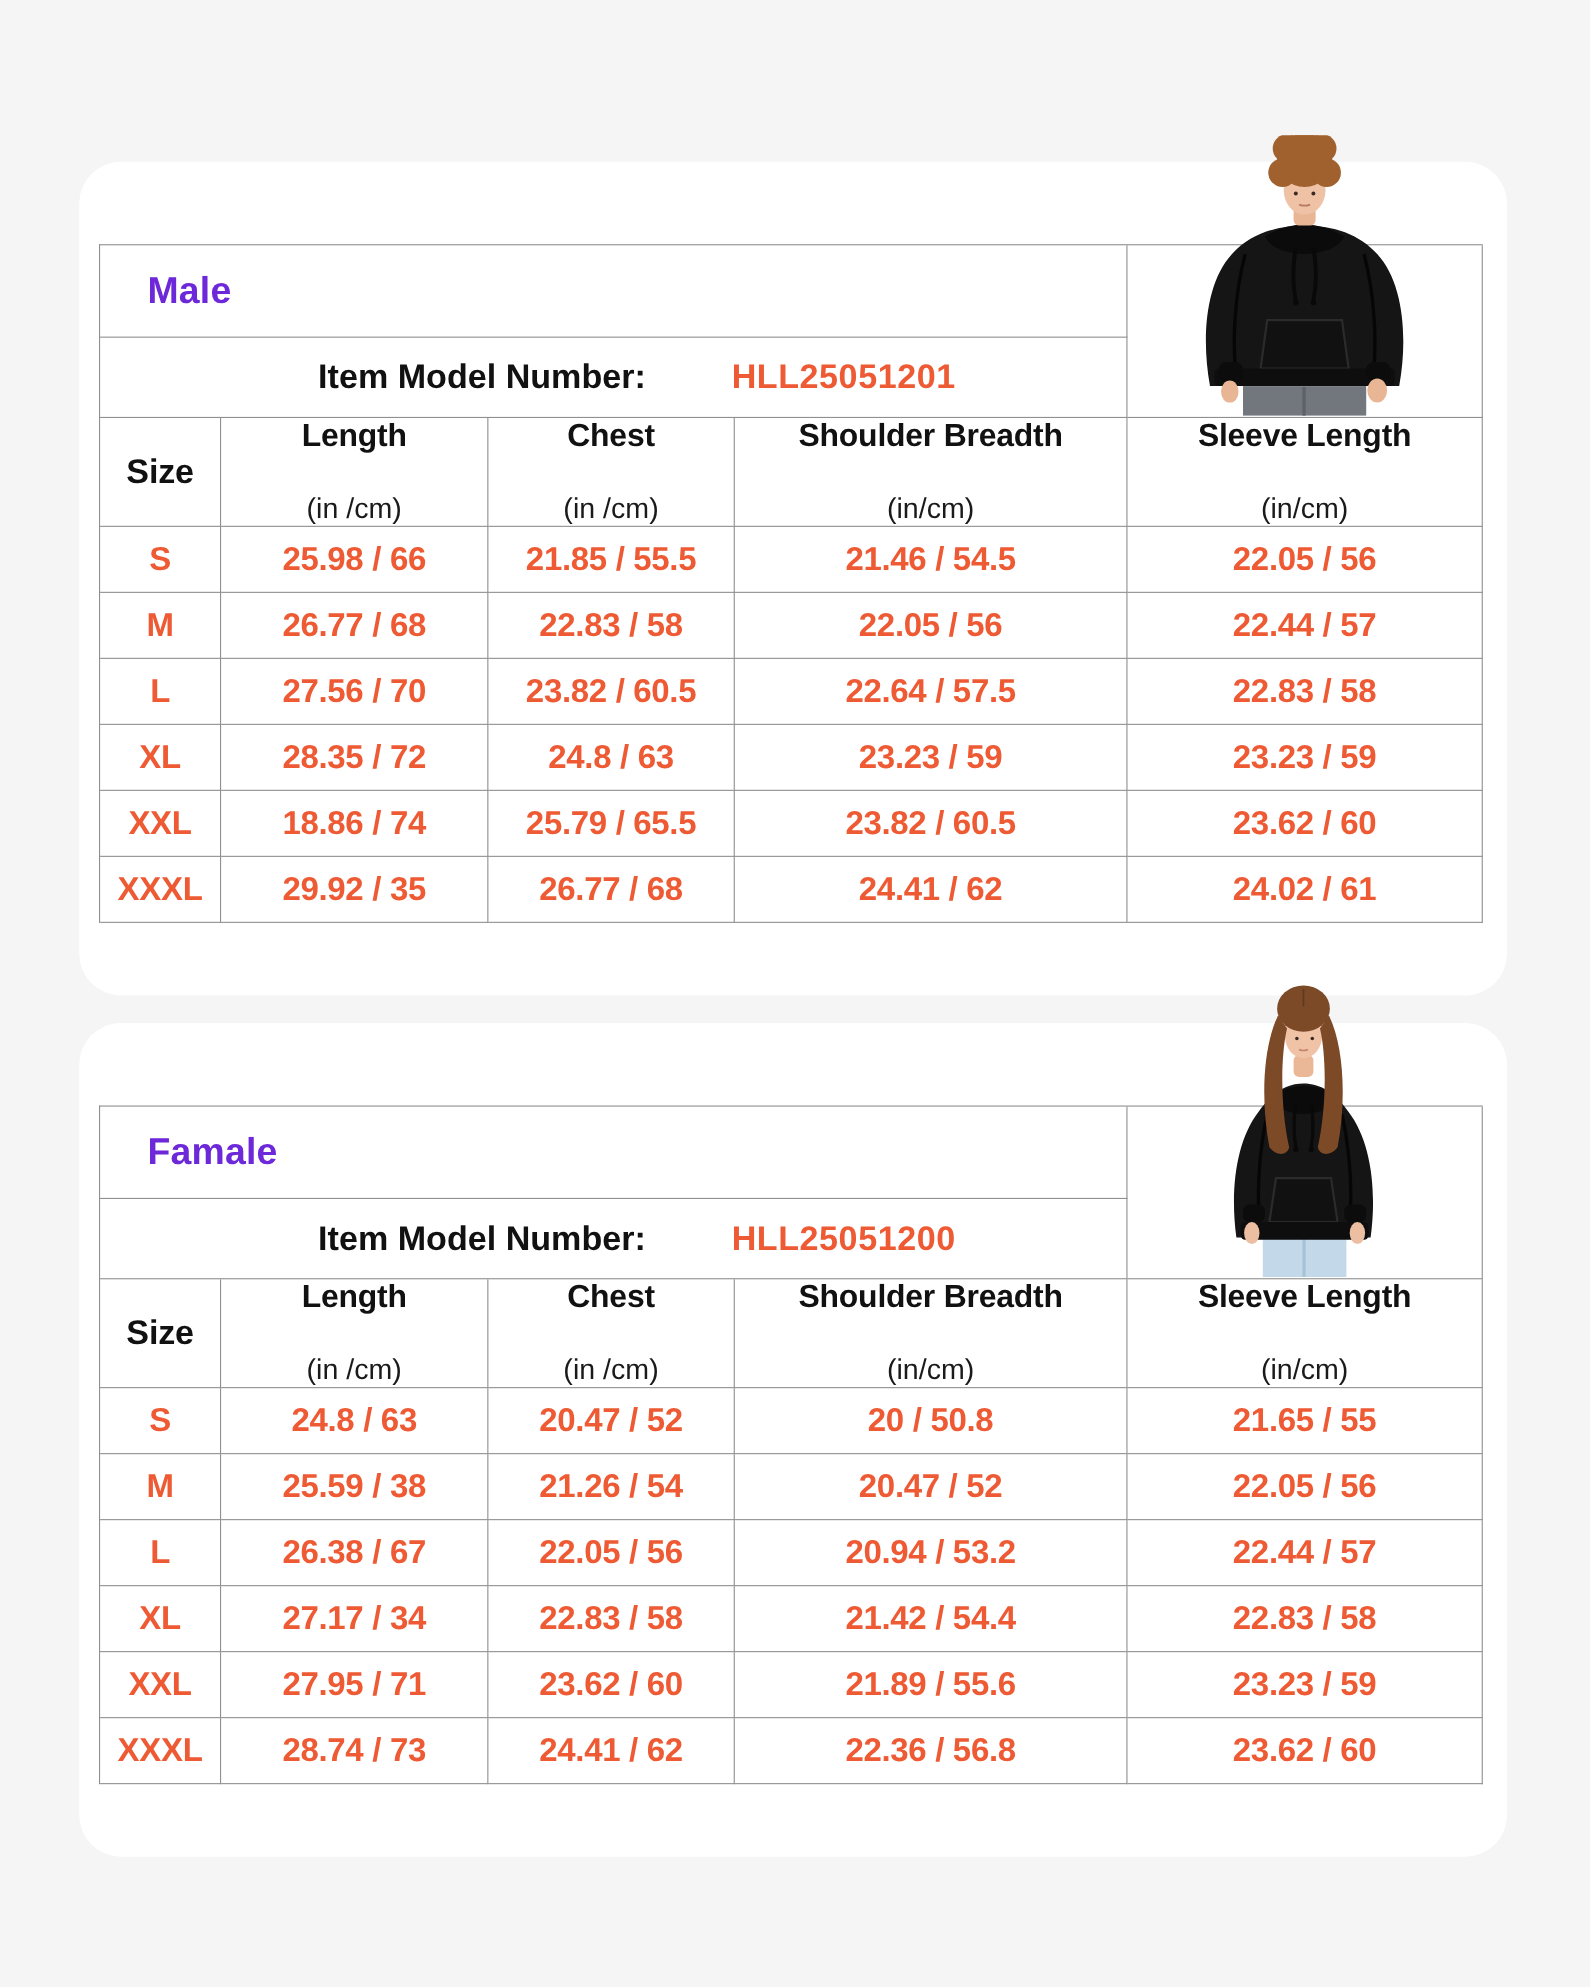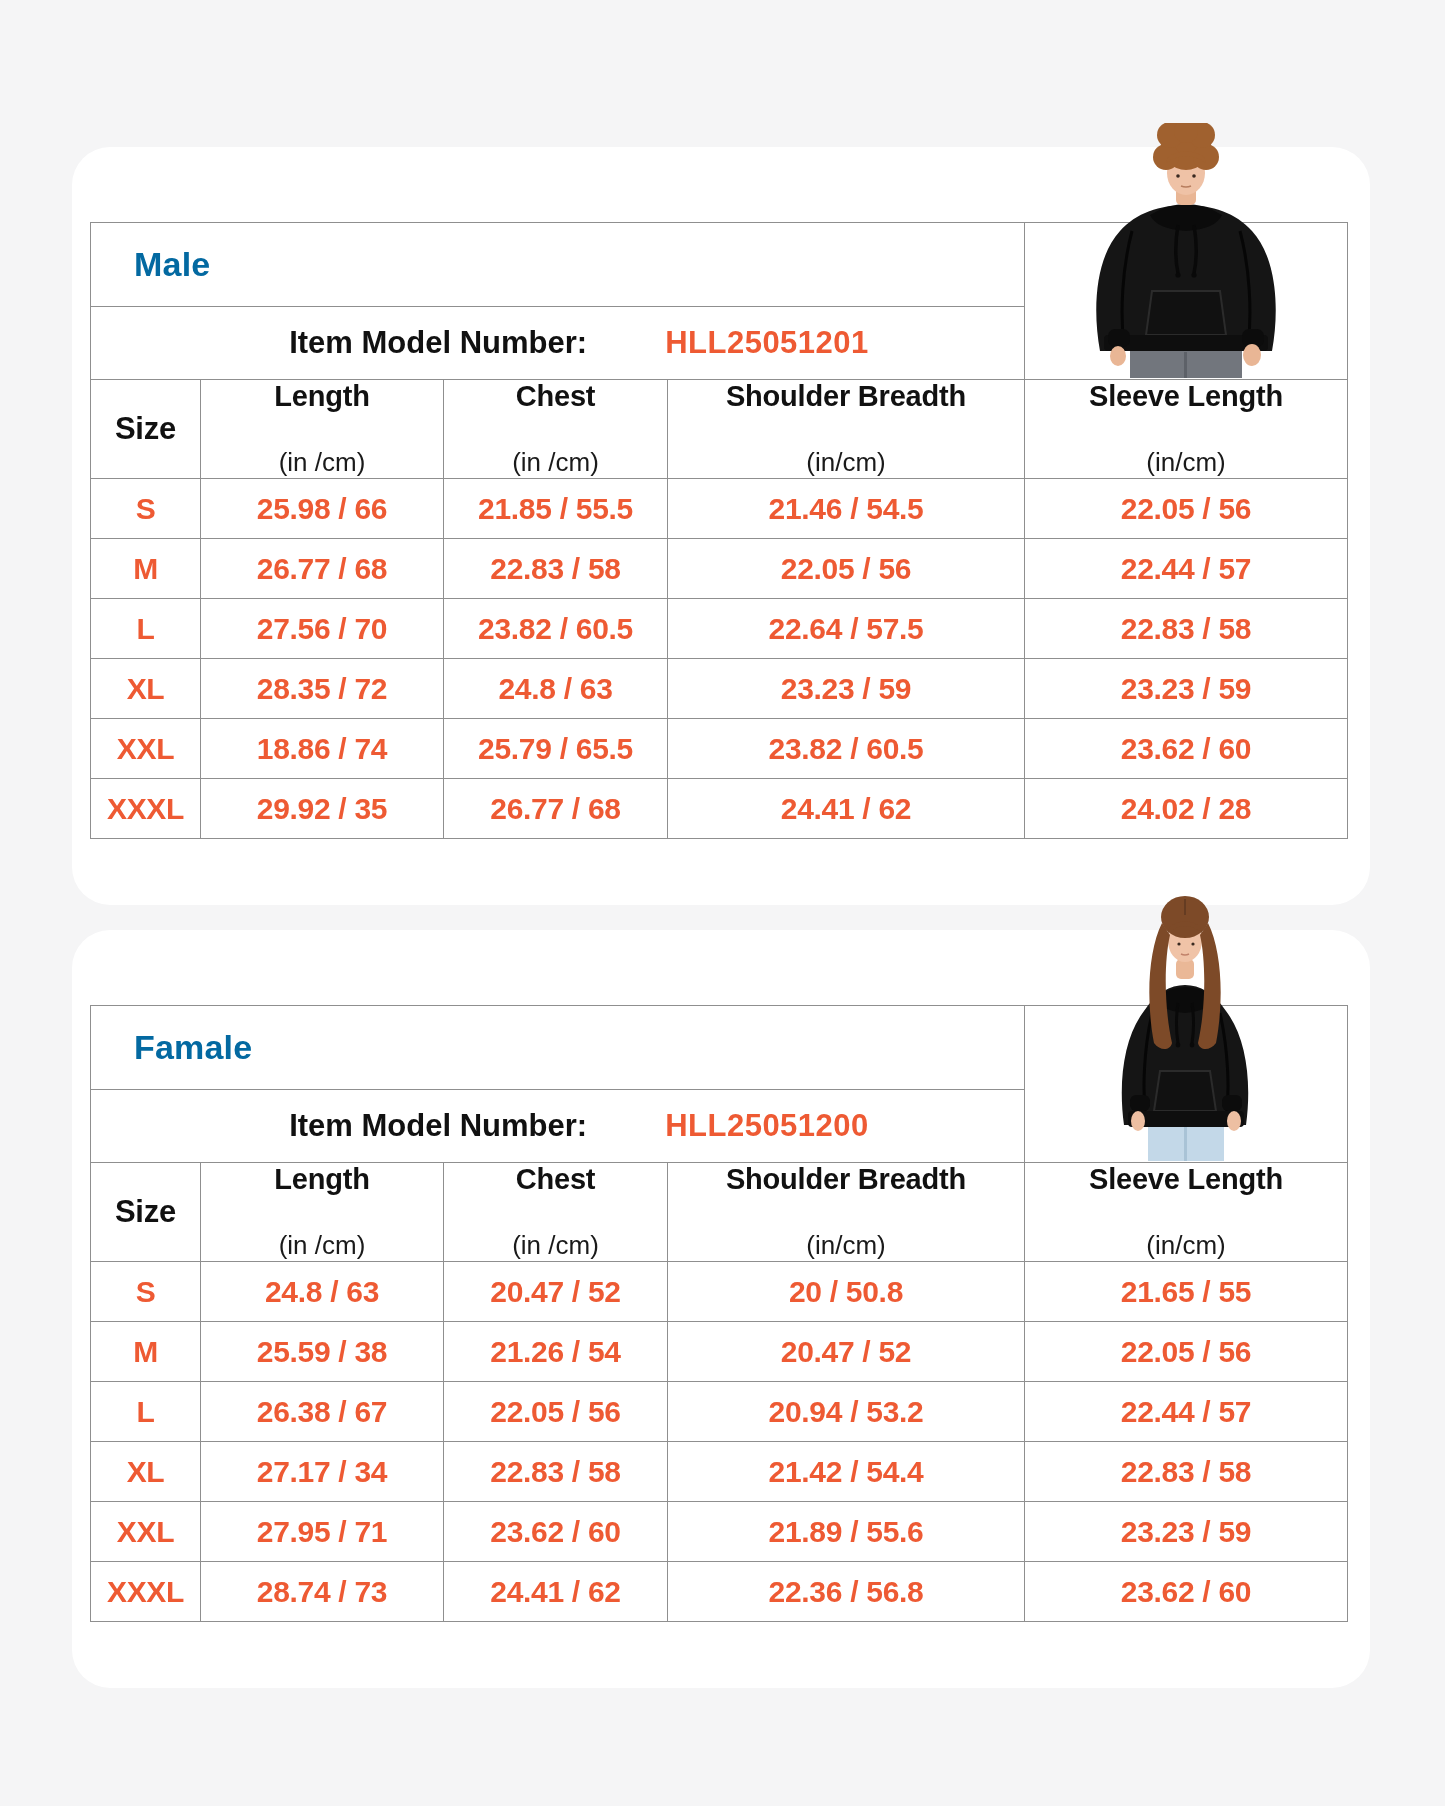--- a/index.html
+++ b/index.html
@@ -28,21 +28,21 @@
   .cell{
     border-right:1.5px solid #8f8f8f;
     border-bottom:1.5px solid #8f8f8f;
     display:flex;align-items:center;justify-content:center;
     box-sizing:border-box;
     background:transparent;
   }
   .gender-cell{
     grid-column:1/5;grid-row:1;
     justify-content:flex-start;padding-left:43px;
-    font-size:34px;font-weight:bold;color:#0369a1;
+    font-size:34px;font-weight:bold;color:#6d28d9;
     letter-spacing:.2px;
   }
   .item-cell{
     grid-column:1/5;grid-row:2;
     justify-content:center;padding-left:43px;
     font-size:31px;font-weight:bold;
   }
   .item-value{color:#ee5a33;margin-left:78px;letter-spacing:.5px;}
   .photo-cell{
     grid-column:5/6;grid-row:1/3;
@@ -160,21 +160,21 @@
     <div class="cell data-cell">XXL</div>
     <div class="cell data-cell">18.86 / 74</div>
     <div class="cell data-cell">25.79 / 65.5</div>
     <div class="cell data-cell">23.82 / 60.5</div>
     <div class="cell data-cell">23.62 / 60</div>
 
     <div class="cell data-cell">XXXL</div>
     <div class="cell data-cell">29.92 / 35</div>
     <div class="cell data-cell">26.77 / 68</div>
     <div class="cell data-cell">24.41 / 62</div>
-    <div class="cell data-cell">24.02 / 28</div>
+    <div class="cell data-cell">24.02 / 61</div>
   </div>
 </section>
 
 <section class="card card-female">
   <div class="size-table">
 
     <div class="cell gender-cell">Famale</div>
 
     <div class="cell item-cell">
       <span>Item Model Number:</span>

